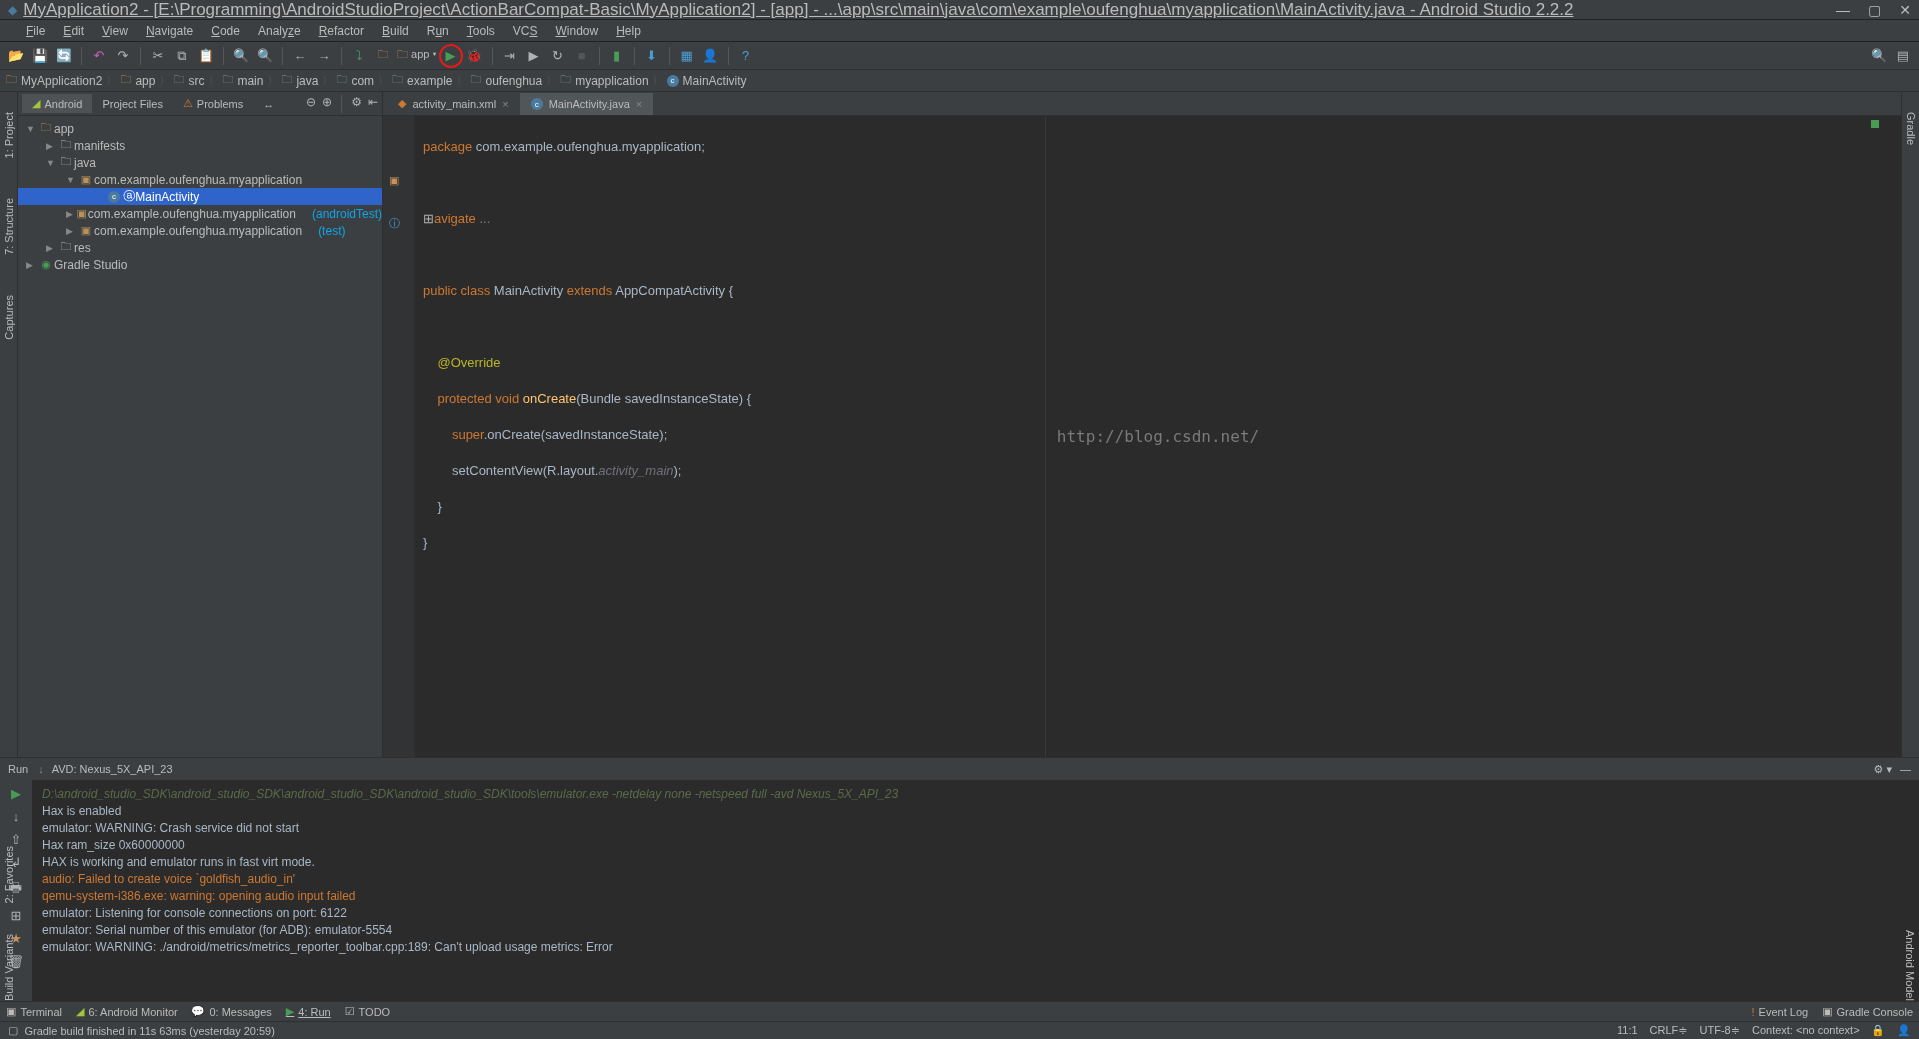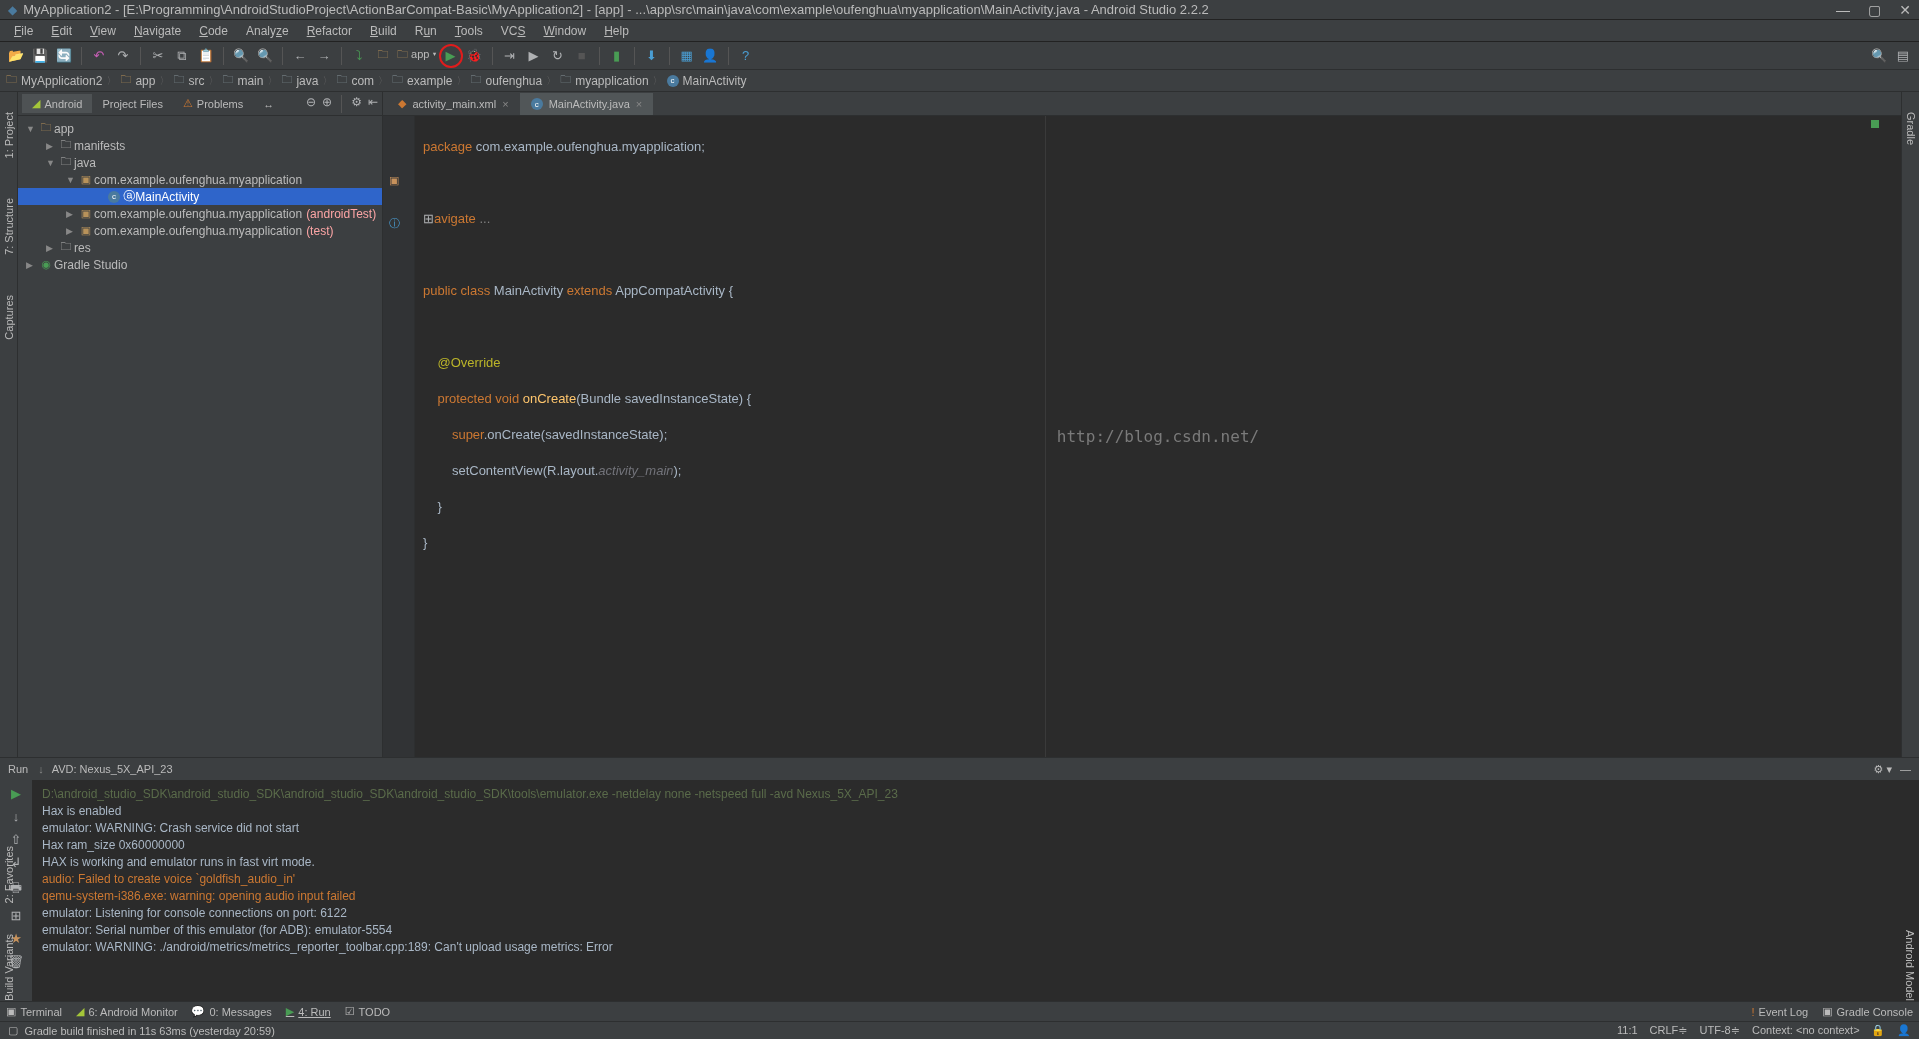--- a/index.html
+++ b/index.html
@@ -1,21 +1,21 @@
 <!DOCTYPE html>
 <html><head>
 <meta charset="utf-8">
 <style>
 * { margin: 0; padding: 0; box-sizing: border-box; font-family: "Segoe UI", Arial, sans-serif; }
 body { background: #2b2b2b; color: #a9b7c6; font-size: 12px; overflow: hidden; width: 1919px; height: 1039px; position: relative; }
 .titlebar { background: #3c3f41; height: 20px; display: flex; align-items: center; padding: 0 8px; color: #bbbbbb; border-bottom: 1px solid #222; }
-.titlebar-text { flex: 1; font-size: 13px; }
+.titlebar-text { flex: 1; font-size: 17px; text-decoration: underline; }
 .titlebar-controls { display: flex; gap: 18px; }
 .titlebar-controls span { cursor: pointer; color: #bbb; font-size: 14px; }
-.menubar { background: #3c3f41; height: 22px; display: flex; align-items: center; padding: 0 6px; gap: 2px; border-bottom: 1px solid #222; }
+.menubar { background: #3c3f41; height: 22px; display: flex; align-items: center; padding: 0 18px; gap: 2px; border-bottom: 1px solid #222; }
 .menubar span { padding: 2px 8px; cursor: pointer; font-size: 12px; color: #bbb; }
 .menubar span u { text-decoration: underline; }
 .toolbar { background: #3c3f41; height: 28px; display: flex; align-items: center; padding: 0 6px; gap: 4px; border-bottom: 1px solid #2d2f30; }
 .tool-btn { width: 20px; height: 20px; display: flex; align-items: center; justify-content: center; cursor: pointer; color: #afb1b3; font-size: 13px; }
 .tool-sep { width: 1px; height: 18px; background: #555; margin: 0 3px; }
 .run-btn { position: relative; }
 .red-circle { position: absolute; width: 24px; height: 24px; border: 2px solid #e01c1c; border-radius: 50%; top: -2px; left: -2px; pointer-events: none; }
 .play-tri { color: #499c54; }
 .breadcrumbs { background: #3c3f41; height: 22px; display: flex; align-items: center; padding: 0 6px; gap: 4px; border-bottom: 1px solid #2d2f30; font-size: 12px; }
 .crumb { display: flex; align-items: center; gap: 4px; color: #bbb; cursor: pointer; }
@@ -30,21 +30,21 @@
 .project-tabs { height: 24px; display: flex; align-items: center; border-bottom: 1px solid #2d2f30; padding: 0 4px; }
 .ptab { padding: 3px 10px; cursor: pointer; font-size: 11px; color: #bbb; display: flex; align-items: center; gap: 4px; }
 .ptab.active { background: #4e5254; }
 .ptab-icons { margin-left: auto; display: flex; gap: 6px; color: #afb1b3; }
 .ptab-icons span { cursor: pointer; font-size: 12px; }
 .tree { flex: 1; overflow: auto; padding: 4px 0; background: #3c3f41; }
 .tree-row { display: flex; align-items: center; height: 17px; padding-left: 8px; cursor: pointer; font-size: 12px; color: #bbb; white-space: nowrap; }
 .tree-row.selected { background: #2f65ca; color: #fff; }
 .tree-arrow { width: 12px; font-size: 9px; color: #888; }
 .tree-icon { width: 16px; display: inline-flex; align-items: center; justify-content: center; font-size: 11px; }
-.pkg-suffix { color: #fca5a5; margin-left: 4px; }
+.pkg-suffix { color: #0ea5e9; margin-left: 16px; }
 .editor-area { flex: 1; display: flex; flex-direction: column; background: #2b2b2b; position: relative; }
 .editor-tabs { height: 24px; background: #3c3f41; display: flex; align-items: flex-end; border-bottom: 1px solid #2d2f30; padding-left: 4px; }
 .etab { padding: 4px 10px; display: flex; align-items: center; gap: 6px; cursor: pointer; font-size: 11px; color: #bbb; border: 1px solid transparent; }
 .etab.active { background: #515658; border-bottom: 1px solid #515658; }
 .etab-close { color: #888; font-size: 11px; cursor: pointer; }
 .editor-body { flex: 1; display: flex; position: relative; }
 .gutter { width: 32px; background: #313335; border-right: 1px solid #2d2f30; position: relative; }
 .gutter-icon { position: absolute; left: 6px; font-size: 11px; }
 .code { flex: 1; padding: 4px 8px; font-family: "Consolas", monospace; font-size: 13px; line-height: 18px; position: relative; white-space: pre; }
 .code .kw { color: #cc7832; }
@@ -56,21 +56,21 @@
 .watermark { position: absolute; top: 50%; left: 50%; transform: translate(-50%, -50%); font-family: monospace; font-size: 16px; color: #7a7a7a; pointer-events: none; }
 .right-rail { width: 18px; background: #3c3f41; border-left: 1px solid #2d2f30; display: flex; flex-direction: column; align-items: center; padding-top: 20px; gap: 40px; }
 .scroll-marker { position: absolute; top: 4px; right: 22px; width: 8px; height: 8px; background: #499c54; }
 .run-panel { height: 244px; background: #2b2b2b; border-top: 1px solid #2d2f30; display: flex; flex-direction: column; }
 .run-header { height: 22px; background: #3c3f41; display: flex; align-items: center; padding: 0 8px; font-size: 11px; color: #bbb; }
 .run-header-right { margin-left: auto; display: flex; gap: 8px; }
 .run-body { flex: 1; display: flex; }
 .run-gutter { width: 32px; background: #3c3f41; display: flex; flex-direction: column; align-items: center; padding-top: 6px; gap: 8px; }
 .run-gutter span { font-size: 13px; color: #afb1b3; cursor: pointer; }
 .console { flex: 1; padding: 6px 10px; font-family: "Consolas", monospace; font-size: 12px; line-height: 17px; overflow: auto; }
-.console .cmd { color: #5a6b4a; }
+.console .cmd { color: #5a6b4a; font-style: italic; }
 .console .warn { color: #cc7832; }
 .bottom-tabs { height: 20px; background: #3c3f41; display: flex; align-items: center; padding: 0 6px; gap: 14px; border-top: 1px solid #2d2f30; font-size: 11px; }
 .btab { display: flex; align-items: center; gap: 4px; cursor: pointer; color: #bbb; }
 .btab.active { text-decoration: underline; }
 .bottom-right { margin-left: auto; display: flex; gap: 14px; }
 .status-bar { height: 18px; background: #3c3f41; display: flex; align-items: center; padding: 0 8px; font-size: 11px; color: #bbb; border-top: 1px solid #2d2f30; }
 .status-right { margin-left: auto; display: flex; gap: 12px; }
 .proj-icon { color: #b8925a; }
 .expand-icon { color: #afb1b3; }
 </style>

